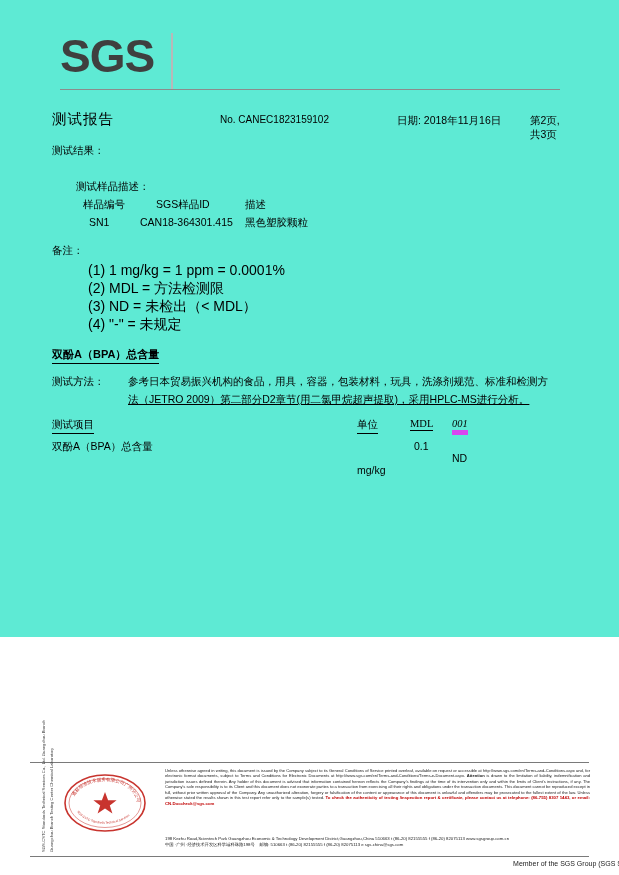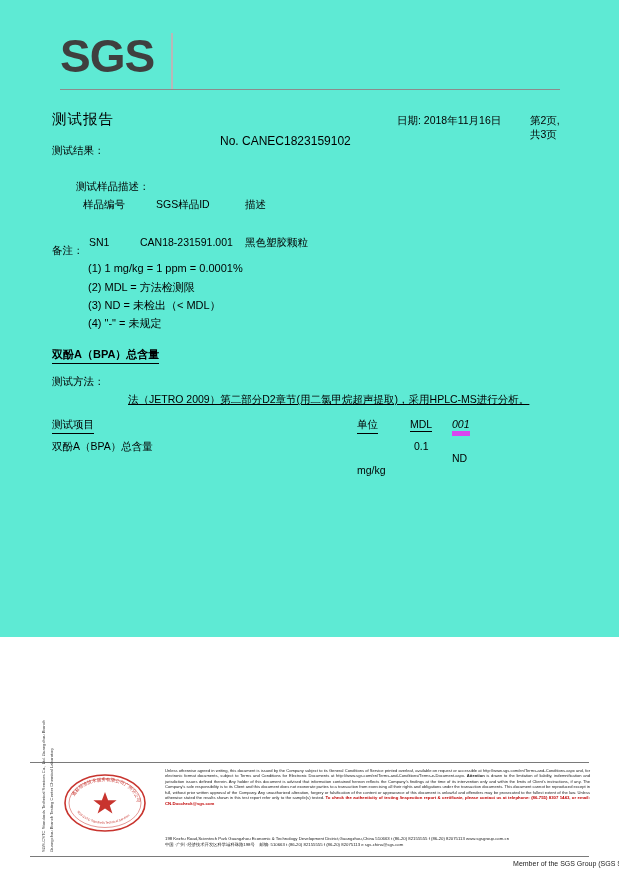--- a/index.html
+++ b/index.html
@@ -70,22 +70,21 @@
     left: 0;
     top: 0;
     font-size: 14.5px;
     font-weight: normal;
     letter-spacing: 1px;
   }
   .doc-no {
     position: absolute;
     left: 168px;
     top: 4px;
-    font-size: 12px;
-    margin-top: 20px;
+    font-size: 10px;
   }
   .doc-date {
     position: absolute;
     left: 345px;
     top: 4px;
     font-size: 10.5px;
   }
   .doc-page {
     position: absolute;
     left: 478px;
@@ -111,31 +110,30 @@
     font-size: 10.5px;
     font-weight: normal;
   }
   .sh-1 { left: 83px; }
   .sh-2 { left: 156px; }
   .sh-3 { left: 245px; }
   .samp-val {
     position: absolute;
     top: 216px;
     font-size: 10.5px;
-    margin-top: 20px;
   }
   .sv-1 { left: 89px; }
   .sv-2 { left: 140px; }
   .sv-3 { left: 245px; }
 
   
   .note {
     position: absolute;
     left: 88px;
-    font-size: 11px;
+    font-size: 14px;
     white-space: nowrap;
   }
   .note-1 { top: 262px; }
   .note-2 { top: 280px; }
   .note-3 { top: 298px; text-align: right; }
   .note-4 { top: 316px; }
 
   
   .section-head {
     position: absolute;
@@ -172,20 +170,21 @@
   .res-table {
     position: absolute;
     left: 52px;
     top: 418px;
     width: 460px;
   }
   .res-hdr {
     position: absolute;
     font-size: 10.5px;
     top: 0;
+    font-family: Liberation Serif, serif;
   }
   .rh-item  { left: 0px; border-bottom: 1px solid #000; padding-bottom:1px; }
   .rh-unit  { left: 305px; border-bottom: 1px solid #000; padding-bottom:1px; }
   .rh-mdl   { left: 358px; border-bottom: 1px solid #000; padding-bottom:1px; }
   .rh-id    { left: 400px; border-bottom: 5px solid #d946ef; padding-bottom:1px; font-style: italic; }
 
   .res-row {
     position: absolute;
     font-size: 10.5px;
     top: 22px;
@@ -287,31 +286,32 @@
 
   <div class="t t-res">测试结果：</div>
 
   <div class="t t-sampdesc">测试样品描述：</div>
 
   <div class="samp-head sh-1">样品编号</div>
   <div class="samp-head sh-2">SGS样品ID</div>
   <div class="samp-head sh-3">描述</div>
 
   <div class="samp-val sv-1">SN1</div>
-  <div class="samp-val sv-2">CAN18-231591.001</div>
+  <div class="samp-val sv-2">CAN18-364301.415</div>
   <div class="samp-val sv-3">黑色塑胶颗粒</div>
 
   <div class="t t-remark">备注：</div>
   <div class="note note-1">(1) 1 mg/kg = 1 ppm = 0.0001%</div>
   <div class="note note-2">(2) MDL = 方法检测限</div>
   <div class="note note-3">(3) ND = 未检出（&lt; MDL）</div>
   <div class="note note-4">(4) "-" = 未规定</div>
 
   <div class="section-head">双酚A（BPA）总含量</div>
   <div class="method-label">测试方法：</div>
+  <div class="method-line1">参考日本贸易振兴机构的食品，用具，容器，包装材料，玩具，洗涤剂规范、标准和检测方</div>
   <div class="method-line2">法（JETRO 2009）第二部分D2章节(用二氯甲烷超声提取)，采用HPLC-MS进行分析。</div>
 
   <div class="res-table">
     <div class="res-hdr rh-item">测试项目</div>
     <div class="res-hdr rh-unit">单位</div>
     <div class="res-hdr rh-mdl">MDL</div>
     <div class="res-hdr rh-id">001</div>
 
     <div class="res-row rr-item">双酚A（BPA）总含量</div>
     <div class="res-row rr-unit">mg/kg</div>

